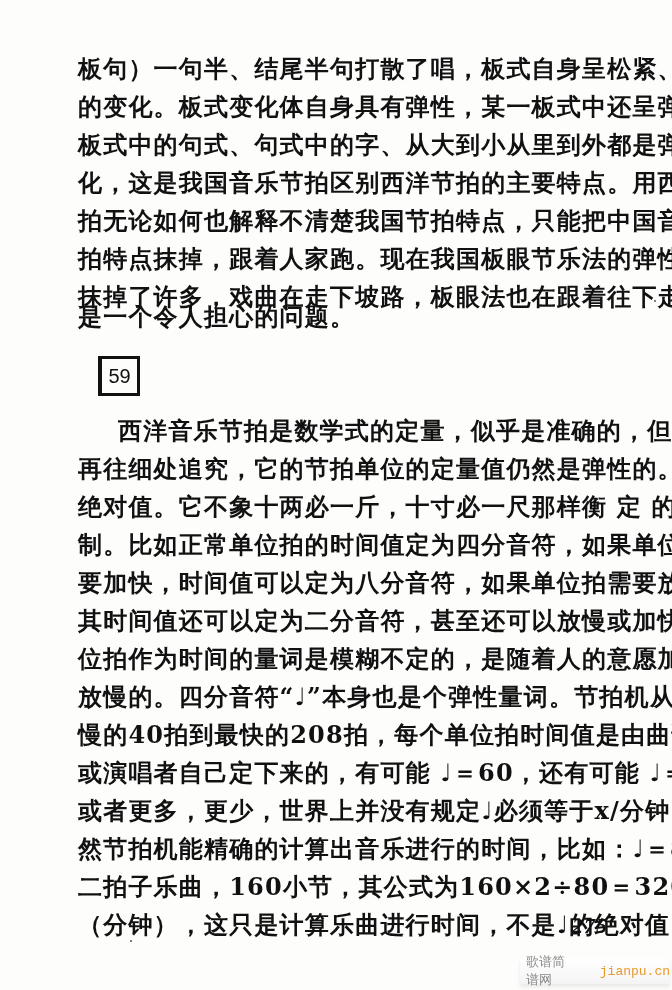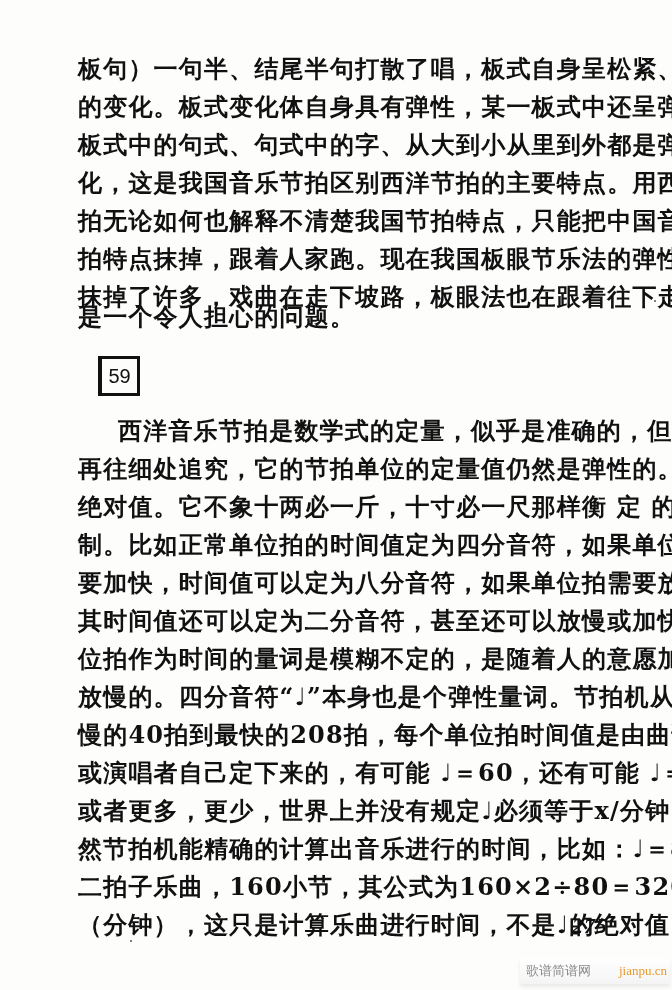--- a/index.html
+++ b/index.html
@@ -91,21 +91,21 @@
       font-size: 13px;
       background: linear-gradient(to bottom, #ffffff 0%, #f4f4f4 100%);
       box-shadow: 0 3px 4px rgba(0,0,0,0.08);
     }
     .watermark .wm-cn {
       font-family: "DejaVu Sans", sans-serif;
       color: #8a8a8a;
       margin-left: 6px;
     }
     .watermark .wm-en {
-      font-family: Liberation Serif, serif;
+      font-family: Liberation Mono, monospace;
       color: #e89a2a;
       margin-left: 4px;
       padding-left: 24px;
     }
     .speck {
       position: absolute;
       width: 2px;
       height: 2px;
       background: #555;
       border-radius: 1px;

